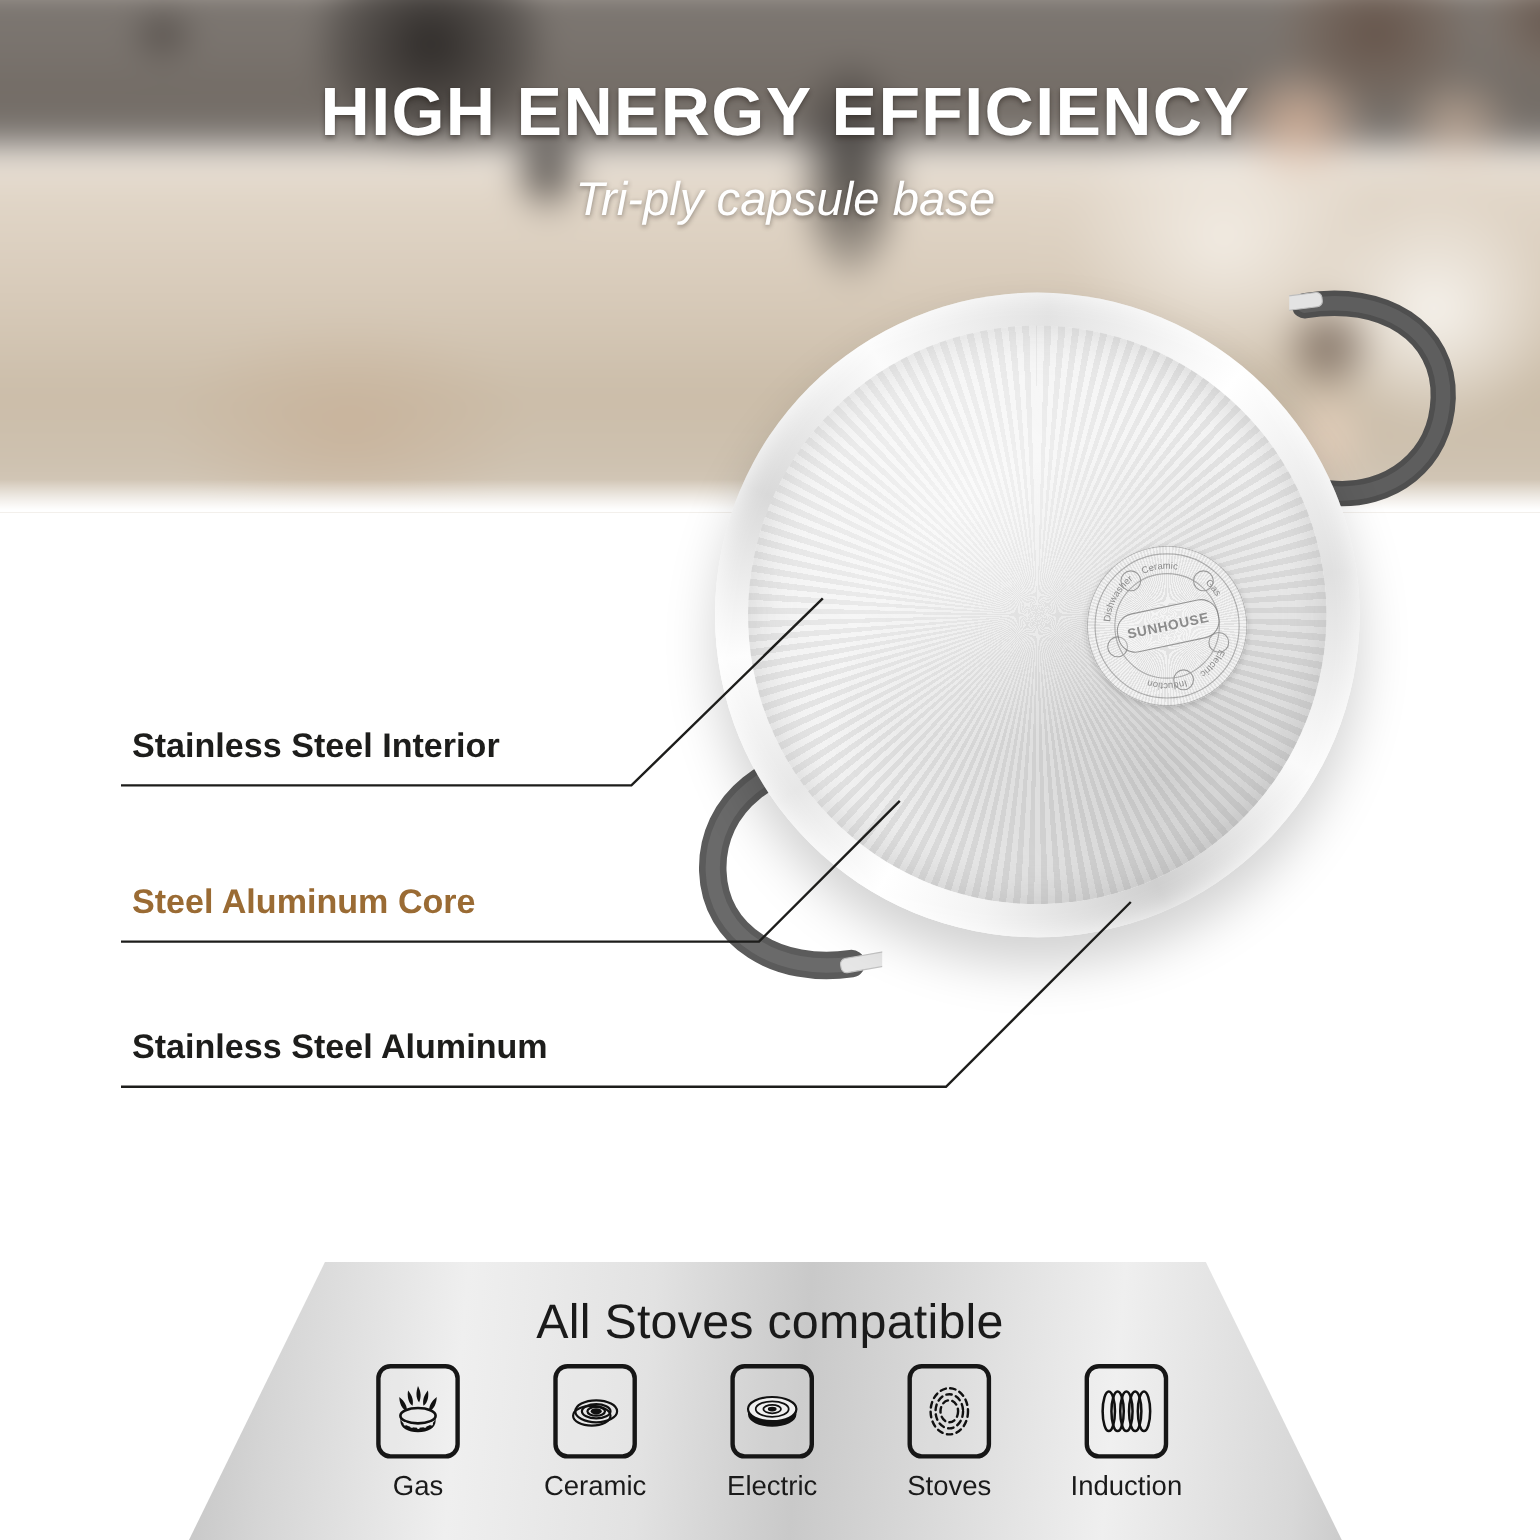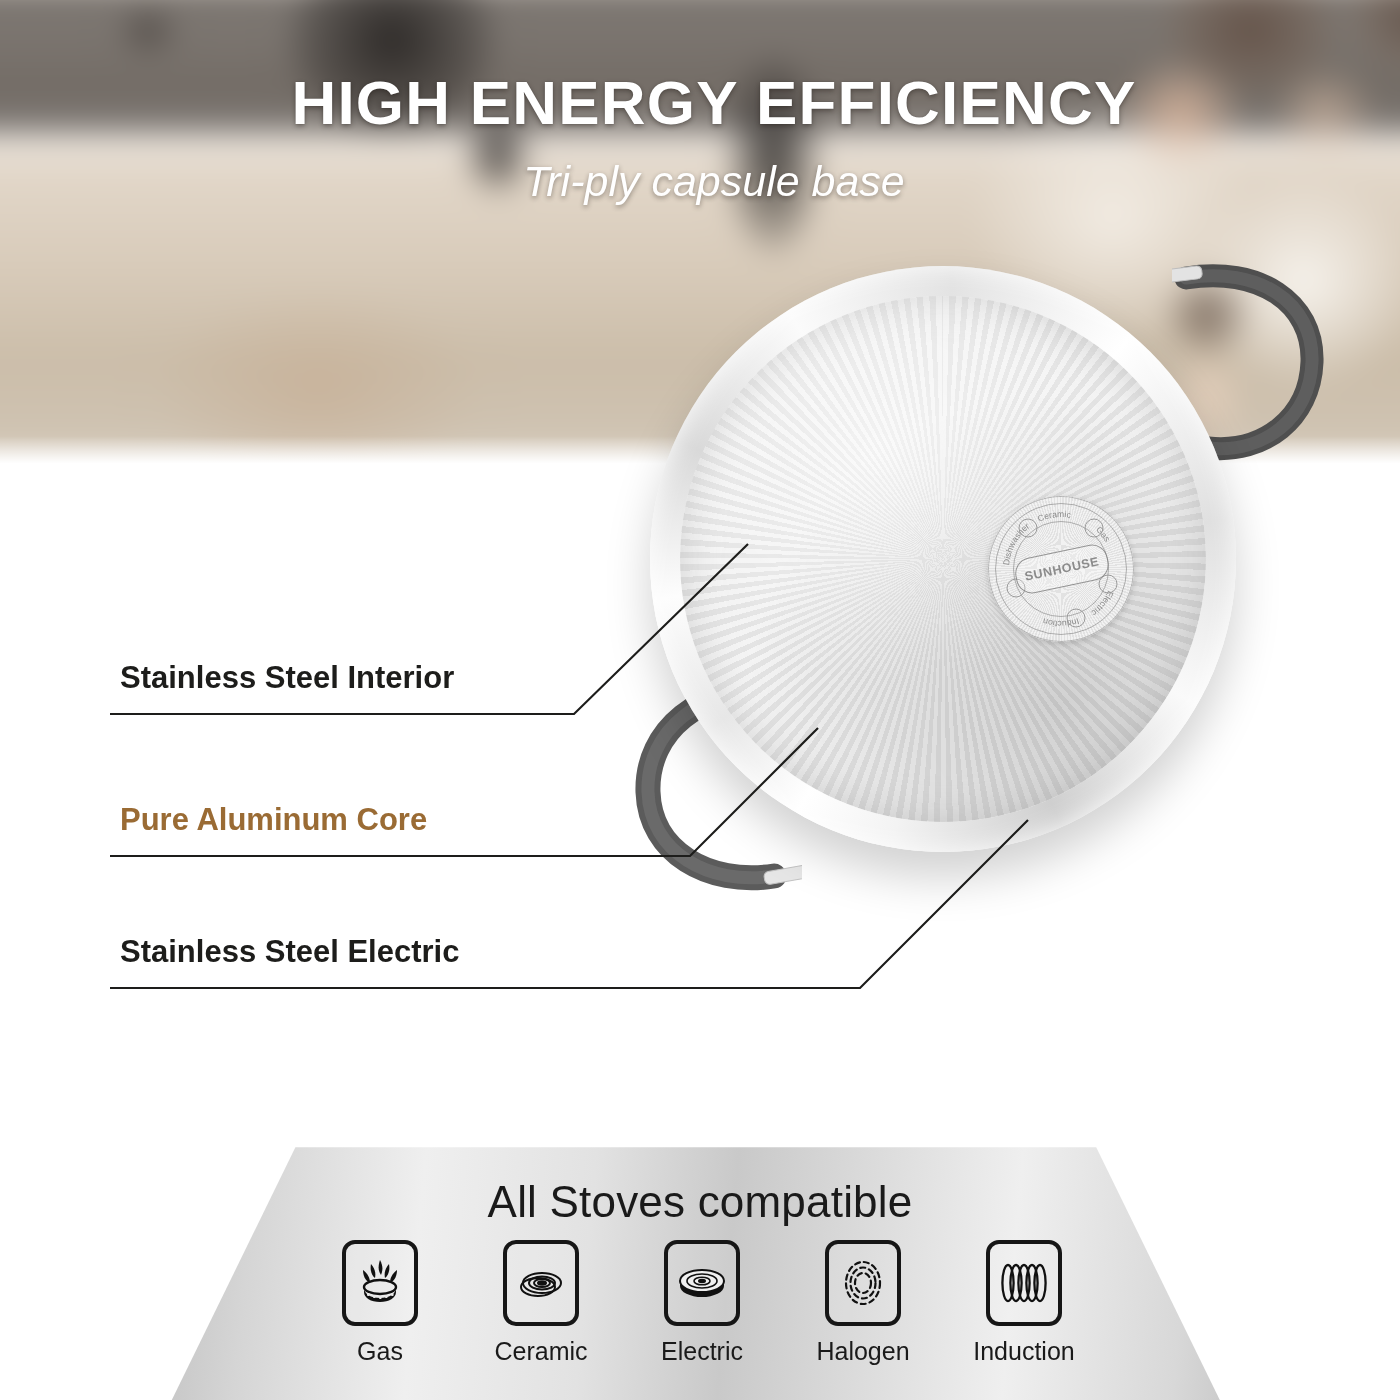--- a/index.html
+++ b/index.html
@@ -356,23 +356,23 @@
   <svg class="lines-svg">
     <g stroke="#1d1d1b" stroke-width="2.2" fill="none">
       <path d="M110 714 L574 714 L748 544"></path>
       <path d="M110 856 L690 856 L818 728"></path>
       <path d="M110 988 L860 988 L1028 820"></path>
     </g>
   </svg>
 
   <div class="callout" style="left:120px; top:660px;">Stainless Steel Interior</div>
 
-  <div class="callout alu" style="left:120px; top:802px;">Pure Aluminum Core</div>
-
-  <div class="callout" style="left:120px; top:934px;">Stainless Steel Electric</div>
+  <div class="callout alu" style="left:120px; top:802px;">Steel Aluminum Core</div>
+
+  <div class="callout" style="left:120px; top:934px;">Stainless Steel Aluminum</div>
 
   <div class="trap">
     <div class="trap-shape"></div>
 
     <div class="trap-title">All Stoves compatible</div>
 
     <div class="stoves">
 
       <div class="stove">
         <div class="stove-box">
@@ -429,21 +429,21 @@
       <div class="stove">
         <div class="stove-box">
           <svg width="48" height="52" viewBox="0 0 48 52">
             <g fill="none" stroke="#111" stroke-width="2.2" stroke-linecap="round" stroke-dasharray="5 4">
               <ellipse cx="24" cy="26" rx="17" ry="21"></ellipse>
               <ellipse cx="24" cy="26" rx="12.5" ry="15.5"></ellipse>
               <ellipse cx="24" cy="26" rx="8" ry="10"></ellipse>
             </g>
           </svg>
         </div>
-        <div class="stove-label">Halogen</div>
+        <div class="stove-label">Stoves</div>
       </div>
 
       <div class="stove">
         <div class="stove-box">
           <svg width="52" height="46" viewBox="0 0 52 46">
             <g fill="none" stroke="#111" stroke-width="2.3">
               <ellipse cx="10" cy="23" rx="5.6" ry="18"></ellipse>
               <ellipse cx="18" cy="23" rx="5.6" ry="18"></ellipse>
               <ellipse cx="26" cy="23" rx="5.6" ry="18"></ellipse>
               <ellipse cx="34" cy="23" rx="5.6" ry="18"></ellipse>

